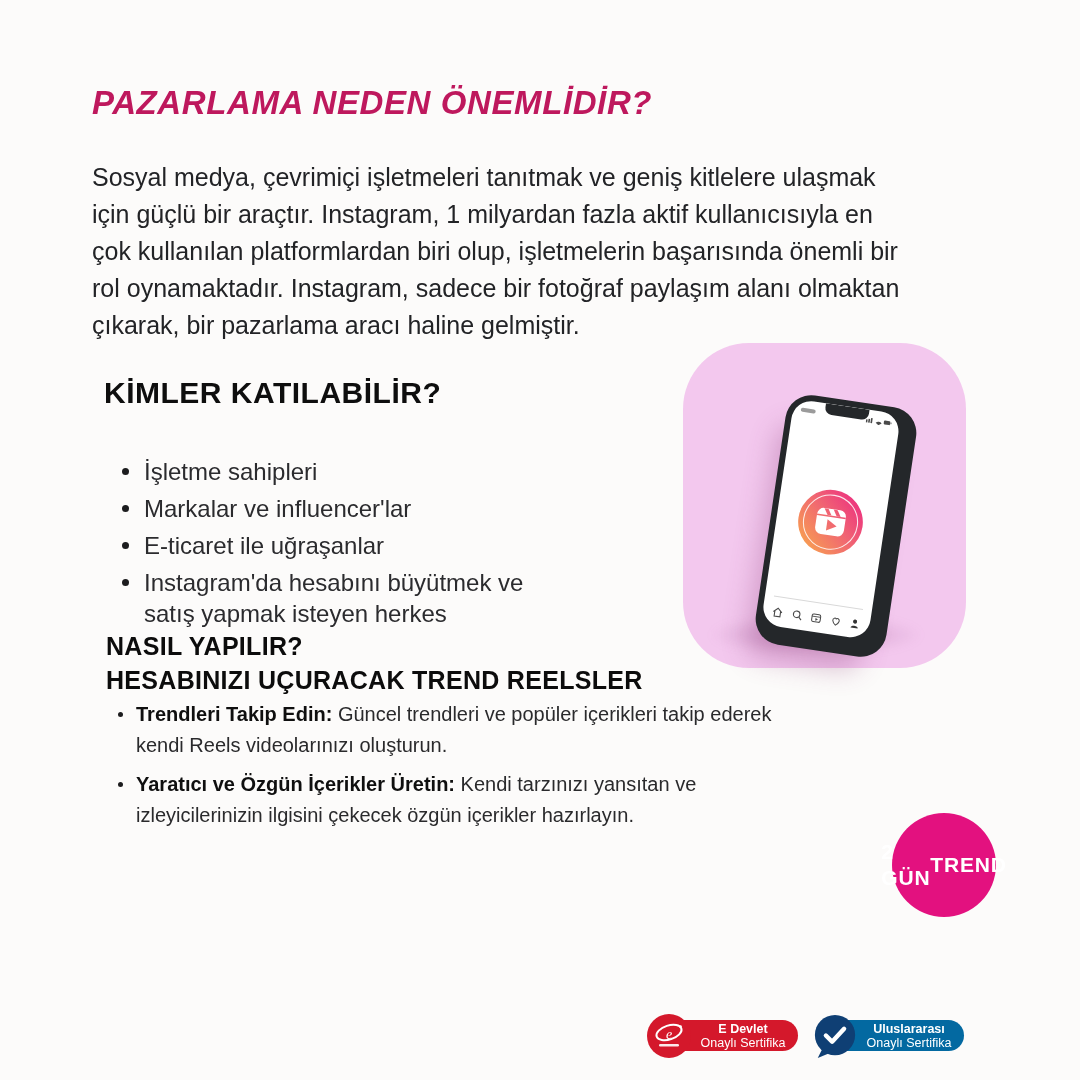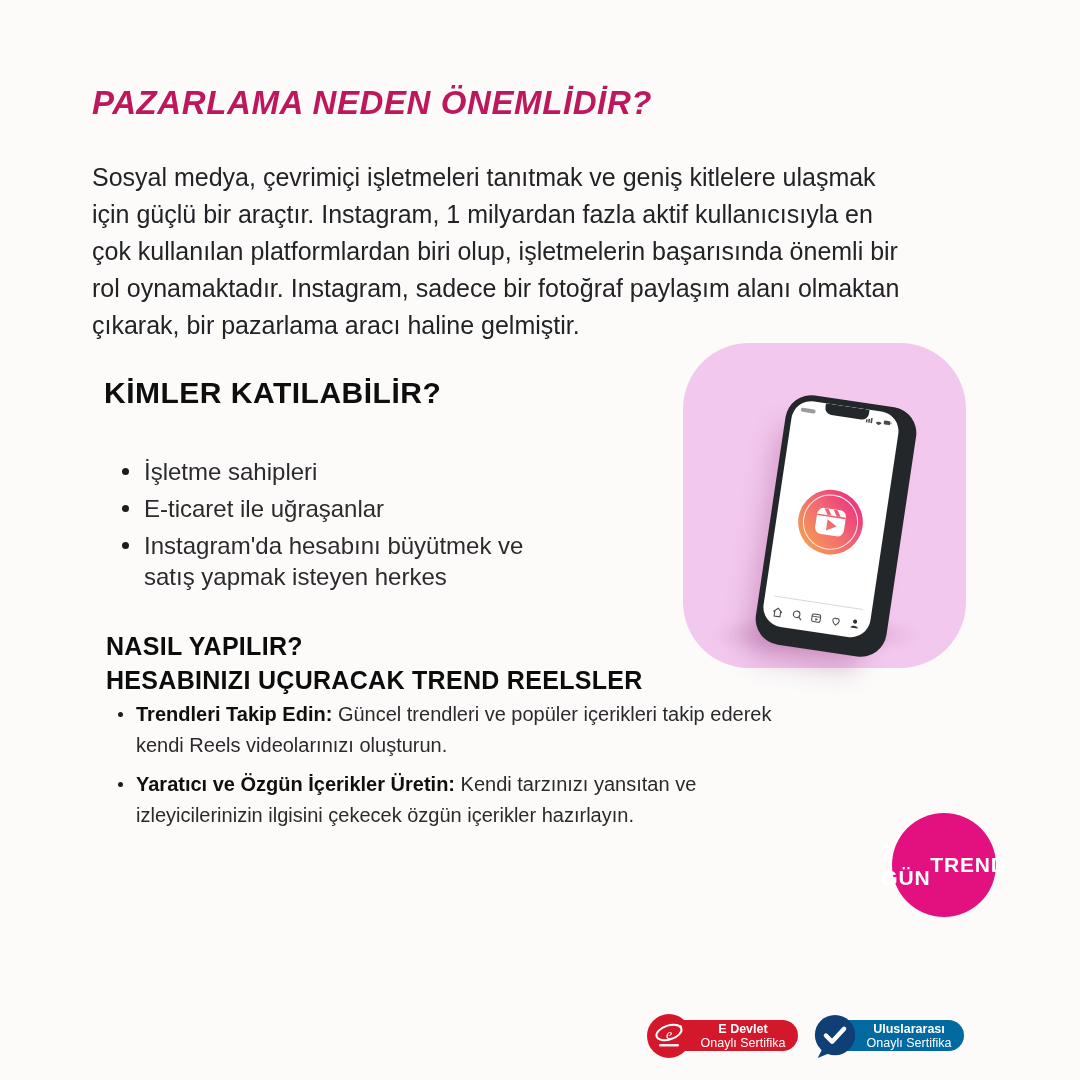--- a/index.html
+++ b/index.html
@@ -74,20 +74,24 @@
 
   <h2 class="who-heading">KİMLER KATILABİLİR?</h2>
 
   <div class="who-list">
     <div class="li">
       <span class="dot"></span>
       <span>İşletme sahipleri</span>
     </div>
     <div class="li">
       <span class="dot"></span>
+      <span>Markalar ve influencer'lar</span>
+    </div>
+    <div class="li">
+      <span class="dot"></span>
       <span>E-ticaret ile uğraşanlar</span>
     </div>
     <div class="li">
       <span class="dot"></span>
       <span>Instagram'da hesabını büyütmek ve satış yapmak isteyen herkes</span>
     </div>
   </div>
 
   <h3 class="how-heading">
     <span>NASIL YAPILIR?</span>

